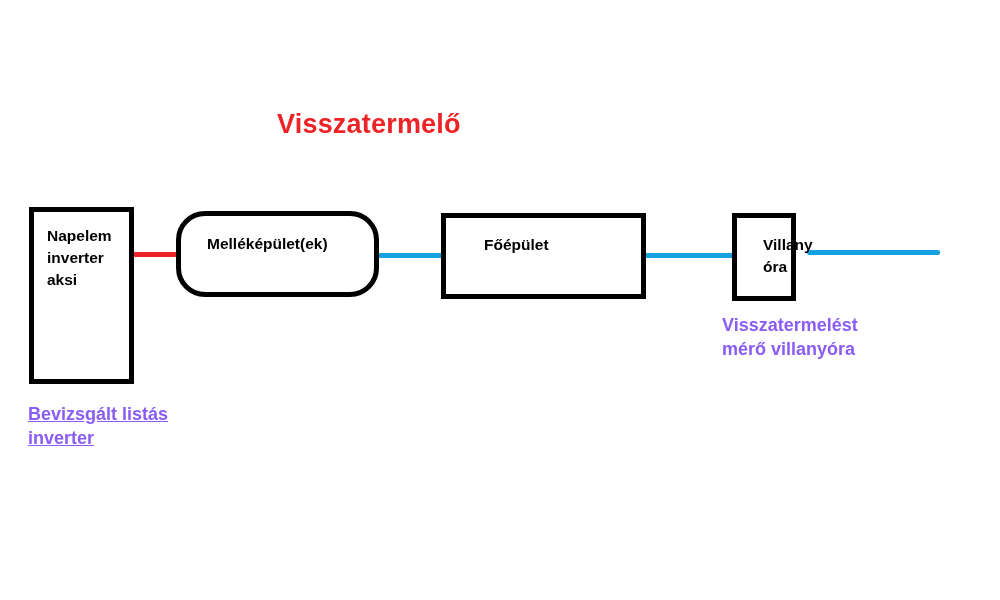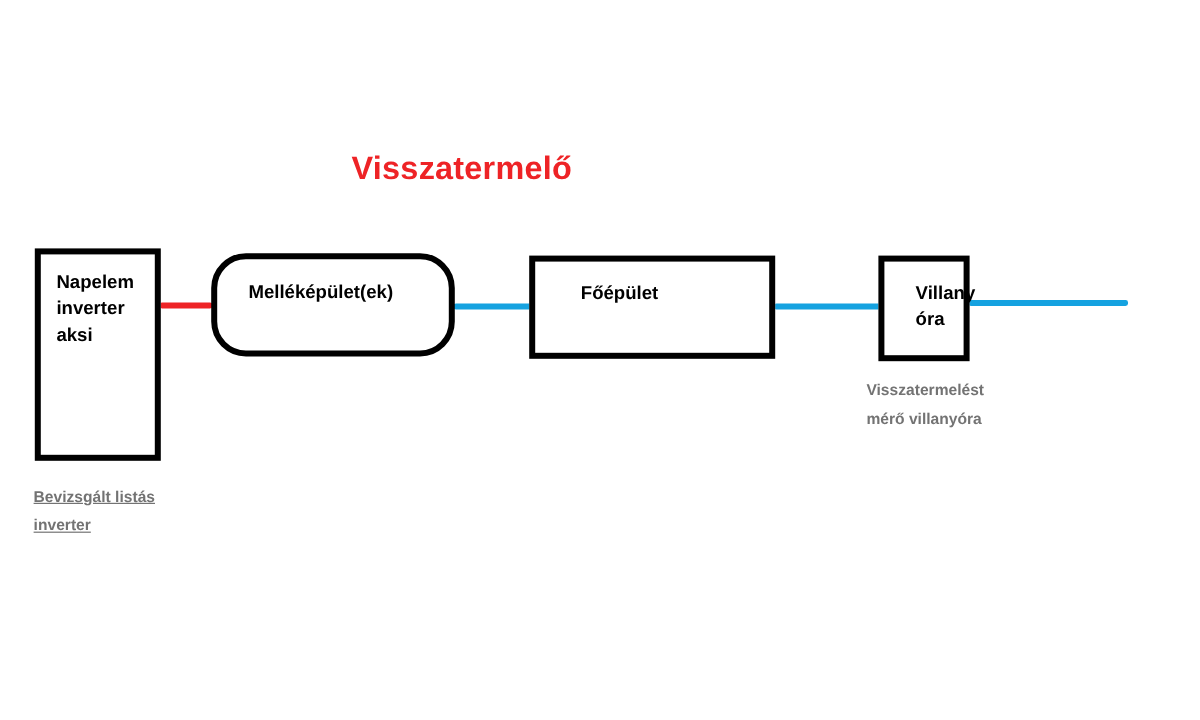--- a/index.html
+++ b/index.html
@@ -16,28 +16,27 @@
     width: 1000px;
     height: 600px;
     background: #ffffff;
     overflow: hidden;
   }
 
   
   .diagram-title {
     position: absolute;
     left: 277px;
-    top: 126px;
+    top: 110px;
     font-size: 27px;
     font-weight: bold;
     color: #ee2326;
     letter-spacing: 0.2px;
     white-space: nowrap;
     line-height: 1.05;
-    margin-left: 16px;
   }
 
   
   .node-box {
     position: absolute;
     box-sizing: border-box;
     background: #ffffff;
     border: 5px solid #000000;
   }
   .node-label {
@@ -51,43 +50,43 @@
 
   #box-inverter      { left: 29px;  top: 207px; width: 105px; height: 177px; }
   #label-inverter    { left: 13px;  top: 13px;  }
 
   #box-annex         { left: 176px; top: 211px; width: 203px; height: 86px; border-radius: 29px;  }
   #label-annex       { left: 26px;  top: 17px;  }
 
   #box-main          { left: 441px; top: 213px; width: 205px; height: 86px; text-align: right;  }
   #label-main        { left: 38px;  top: 16px;  }
 
-  #box-meter         { left: 732px; top: 213px; width: 76px;  height: 88px;  }
+  #box-meter         { left: 732px; top: 213px; width: 64px;  height: 88px;  }
   #label-meter       { left: 26px;  top: 16px;  }
 
   
   .connector {
     position: absolute;
     height: 5px;
     border-radius: 2px;
   }
   .connector.red  { background: #ee2326; }
   .connector.blue { background: #15a2e0; }
 
   #conn-inverter-annex { left: 133px; top: 252px; width: 44px; }
   #conn-annex-main     { left: 378px; top: 253px; width: 65px; }
   #conn-main-meter     { left: 645px; top: 253px; width: 89px; }
   #conn-meter-grid     { left: 807px; top: 250px; width: 133px; }
 
   
   .annotation {
     position: absolute;
-    font-size: 13px;
+    font-size: 18px;
     font-weight: bold;
-    color: #737373;
+    color: #8b5cf6;
     line-height: 24px;
     white-space: pre-line;
   }
   #note-inverter { left: 28px;  top: 402px; text-decoration: underline; }
   #note-meter    { left: 722px; top: 313px; }
 </style>
 </head>
 <body>
 
 <div id="canvas">

